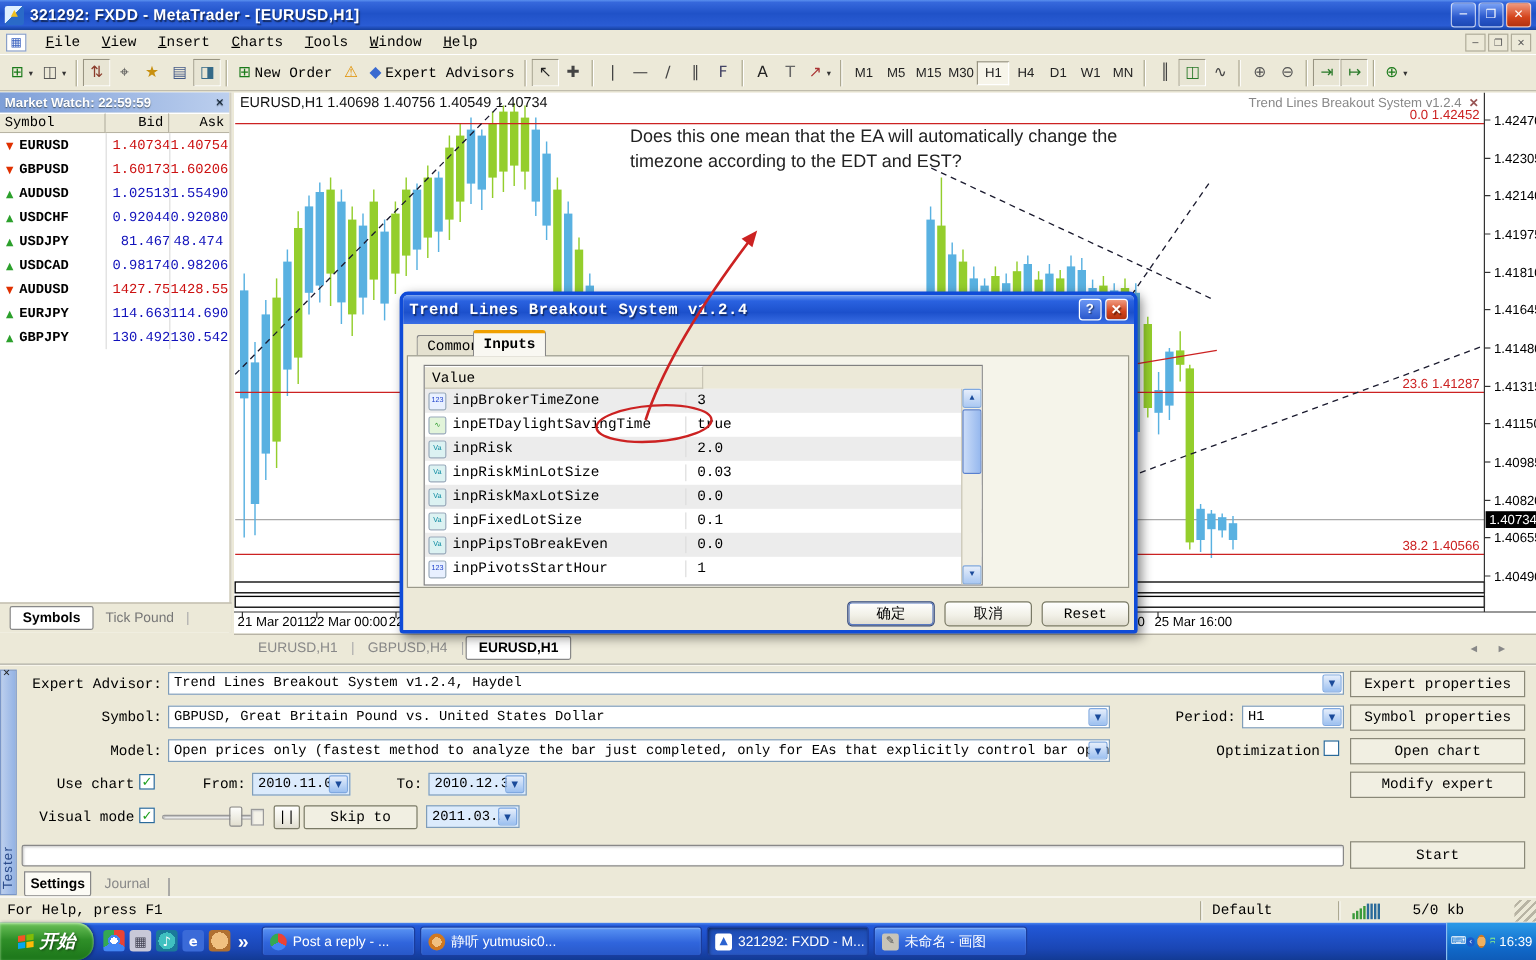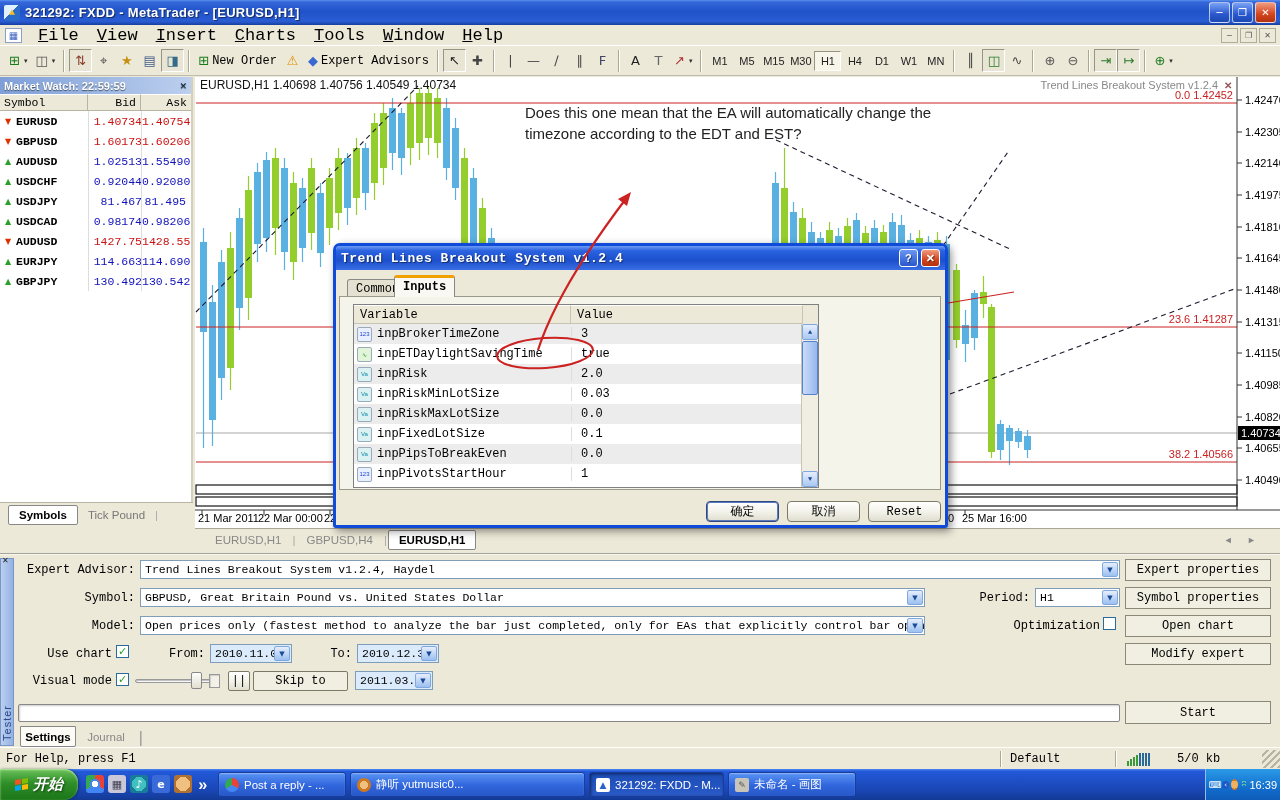--- a/index.html
+++ b/index.html
@@ -14,21 +14,21 @@
 #title-text{flex:1;font:bold 13px "Liberation Sans",sans-serif;text-shadow:1px 1px 1px rgba(0,0,0,.55);letter-spacing:.3px}
 .win-btn{width:21px;height:21px;margin-left:2px;border:1px solid rgba(255,255,255,.65);border-radius:3px;
  display:flex;align-items:center;justify-content:center;font:bold 10px "DejaVu Sans",sans-serif;color:#fff;
  background:linear-gradient(180deg,#7aa2f6,#2a58cc 60%,#1c48b4)}
 .win-btn.close{background:linear-gradient(180deg,#f09a80,#d4441c 60%,#b23210)}
 
 
 #menubar{position:absolute;left:0;top:25px;width:1280px;height:21px;background:#ece9d8;display:flex;align-items:center;border-bottom:1px solid #fff}
 #menu-appicon{width:17px;height:15px;margin:0 7px 0 5px;background:#fff;border:1px solid #8aa0c8;color:#3a62c0;
  font:10px "DejaVu Sans",sans-serif;display:flex;align-items:center;justify-content:center}
-.menu-item{padding:2px 9px;font-size:17px}
+.menu-item{padding:2px 9px;font-size:12px}
 .menu-item u{text-decoration:underline}
 #child-controls{margin-left:auto;display:flex;margin-right:4px}
 .cw-btn{width:17px;height:15px;margin-left:2px;border:1px solid #b0ac9a;background:#ece9d8;color:#555;
  font:8px "DejaVu Sans",sans-serif;display:flex;align-items:center;justify-content:center}
 
 
 #toolbar{position:absolute;left:0;top:46px;width:1280px;height:30px;background:#ece9d8;border-bottom:1px solid #c0bcac;
  display:flex;align-items:center;padding-left:5px}
 .tsep{width:2px;height:22px;margin:0 4px;border-left:1px solid #aca890;border-right:1px solid #fff}
 .tbtn{min-width:23px;height:23px;padding:0 3px;display:flex;align-items:center;justify-content:center;gap:3px;
@@ -339,21 +339,21 @@
       <div class="mw-row">
         <div class="ar up">▲</div>
         <div class="sym">USDCHF</div>
         <div class="bid blue">0.92044</div>
         <div class="ask blue">0.92080</div>
       </div>
       <div class="mw-row">
         <div class="ar up">▲</div>
         <div class="sym">USDJPY</div>
         <div class="bid blue">81.467</div>
-        <div class="ask blue">81.495</div>
+        <div class="ask blue">48.474</div>
       </div>
       <div class="mw-row">
         <div class="ar up">▲</div>
         <div class="sym">USDCAD</div>
         <div class="bid blue">0.98174</div>
         <div class="ask blue">0.98206</div>
       </div>
       <div class="mw-row">
         <div class="ar down">▼</div>
         <div class="sym">AUDUSD</div>
@@ -587,21 +587,20 @@
     <span class="t">Trend Lines Breakout System v1.2.4</span>
     <div class="dlg-cap-btn">?</div>
     <div class="dlg-cap-btn close">✕</div>
   </div>
   <div id="dlg-body">
     <div class="dlg-tab" style="left:11px">Common</div>
     <div class="dlg-tab active" style="left:58px">Inputs</div>
     <div id="dlg-page">
       <div id="dlg-table">
         <div id="dlg-thead">
-          <div style="width:217px">Variable</div>
           <div style="width:232px">Value</div>
         </div>
         <div id="dlg-rows">
             <div class="dlg-row">
               <div class="ic" style="color: rgb(34, 68, 204); background: rgb(232, 240, 255);">123</div>
               <div class="nm">inpBrokerTimeZone</div>
               <div class="vl">3</div>
             </div>
             <div class="dlg-row">
               <div class="ic" style="color: rgb(42, 154, 42); background: rgb(226, 244, 218);">∿</div>

